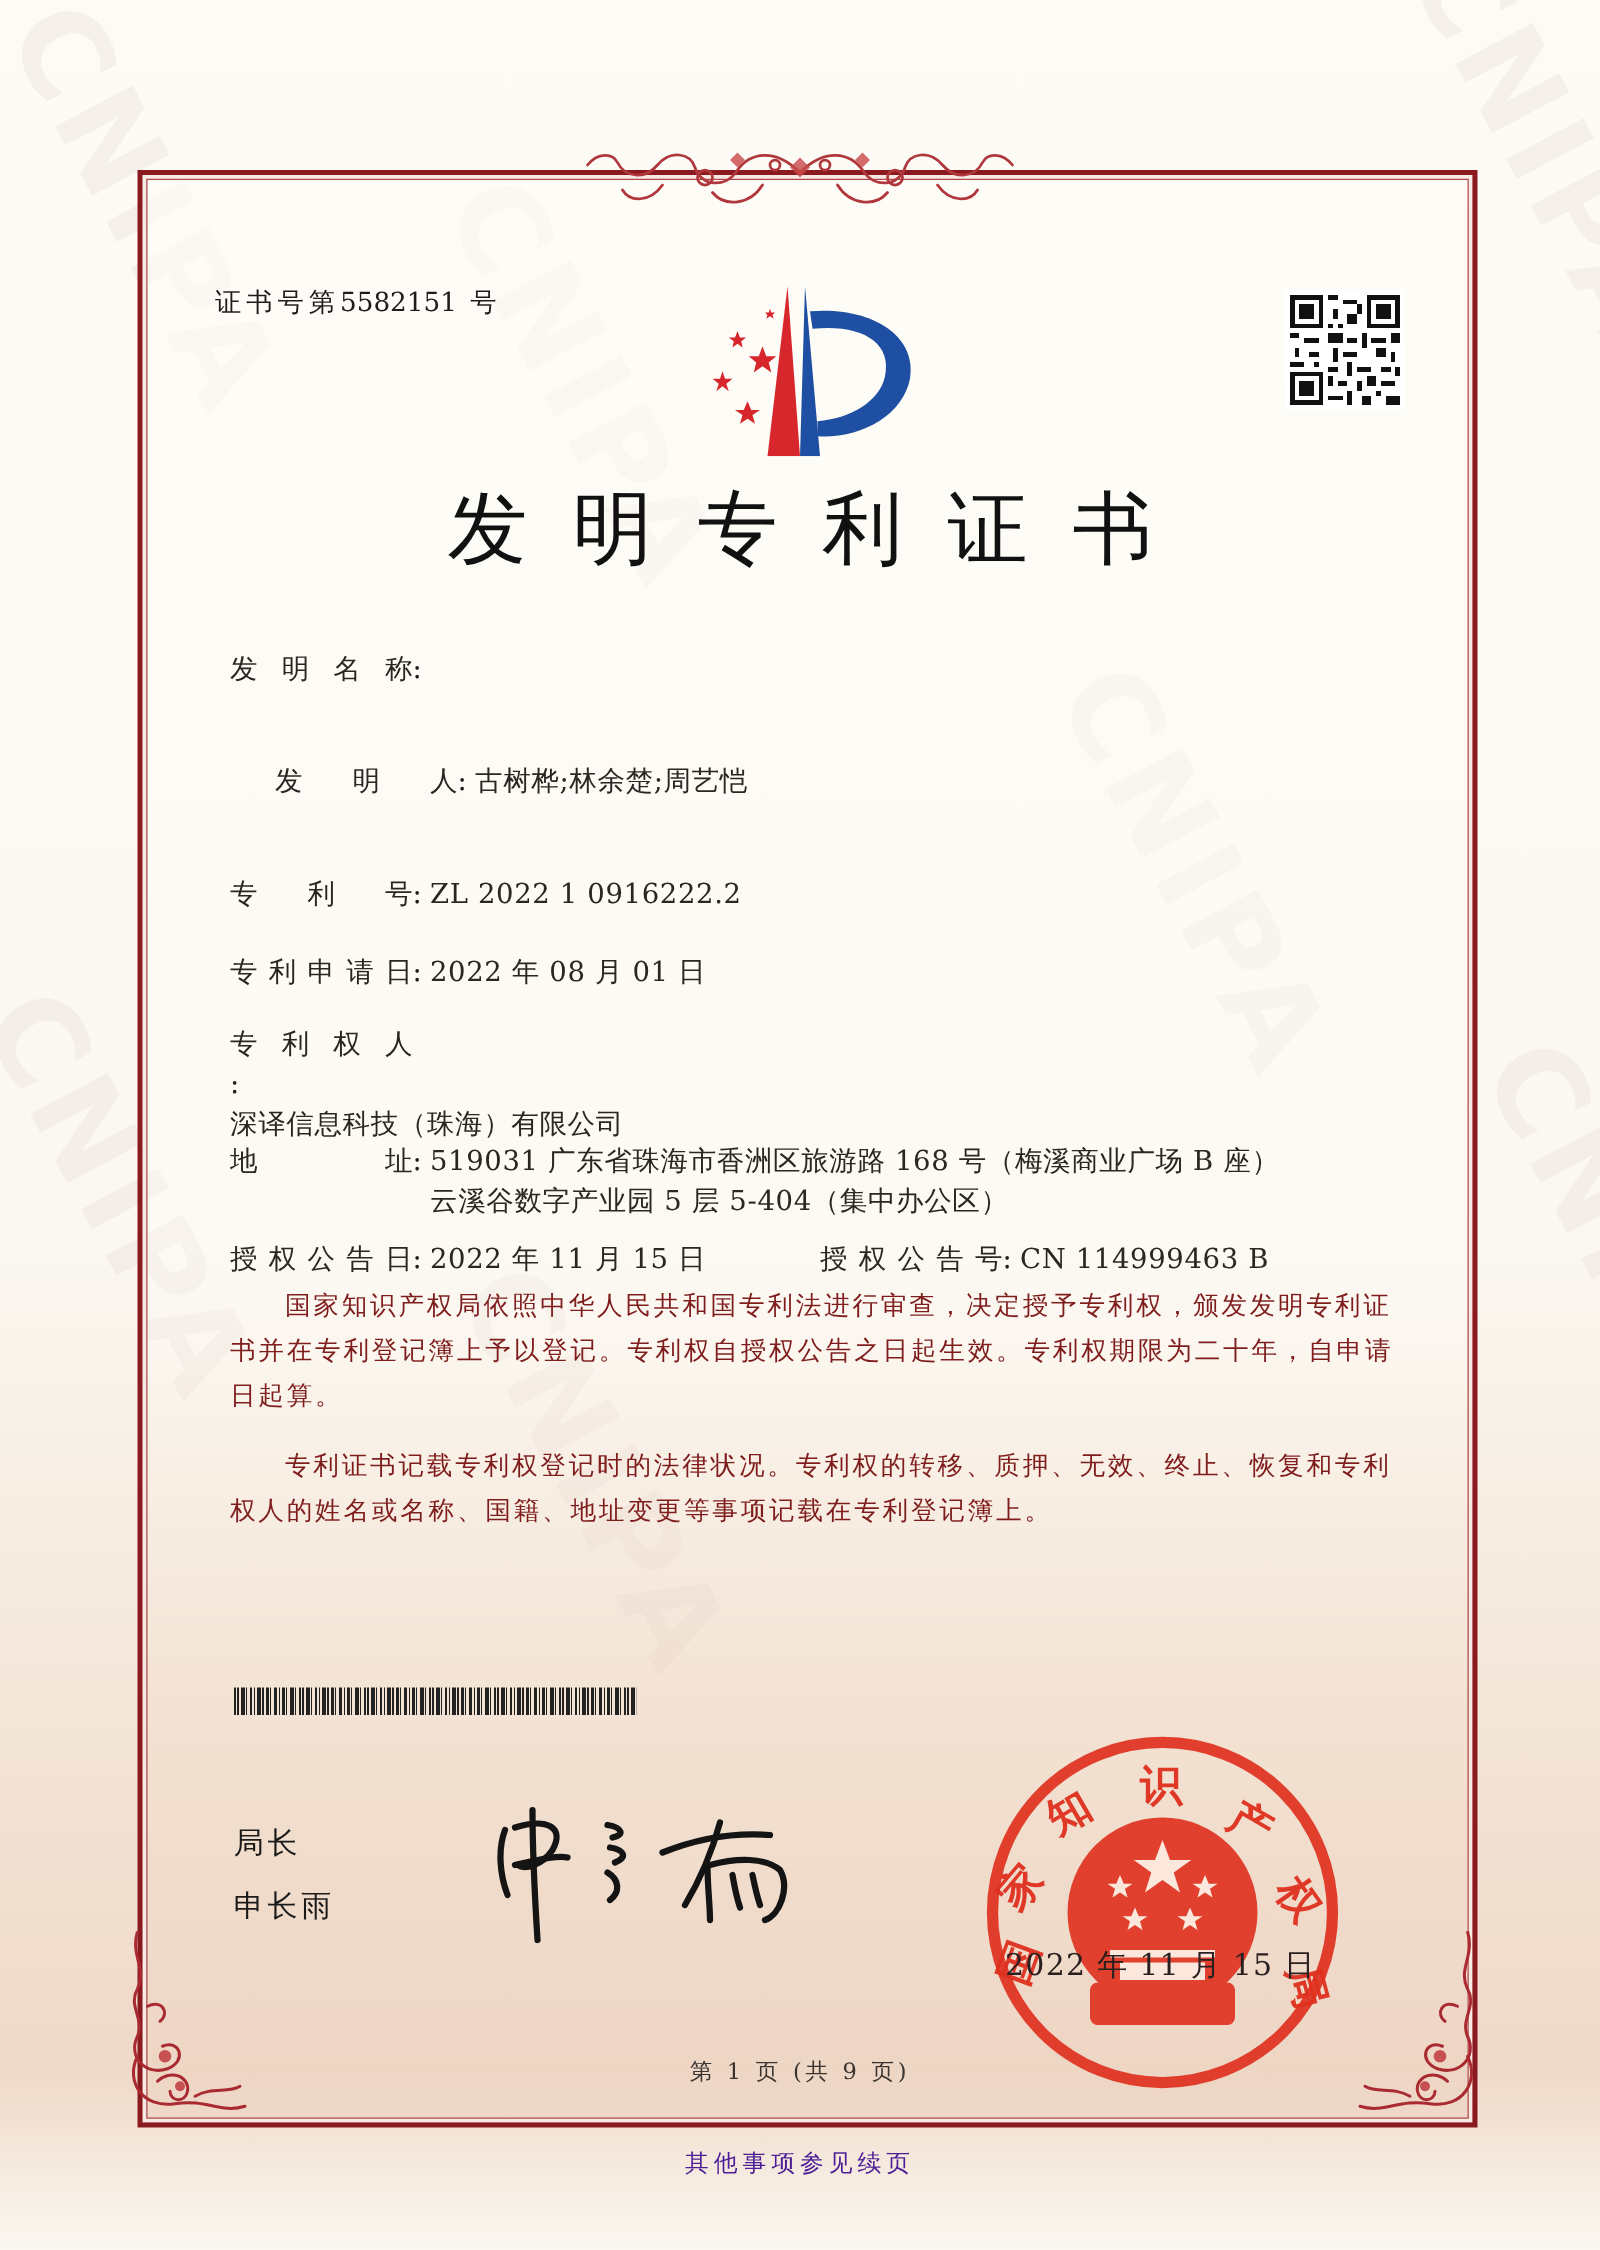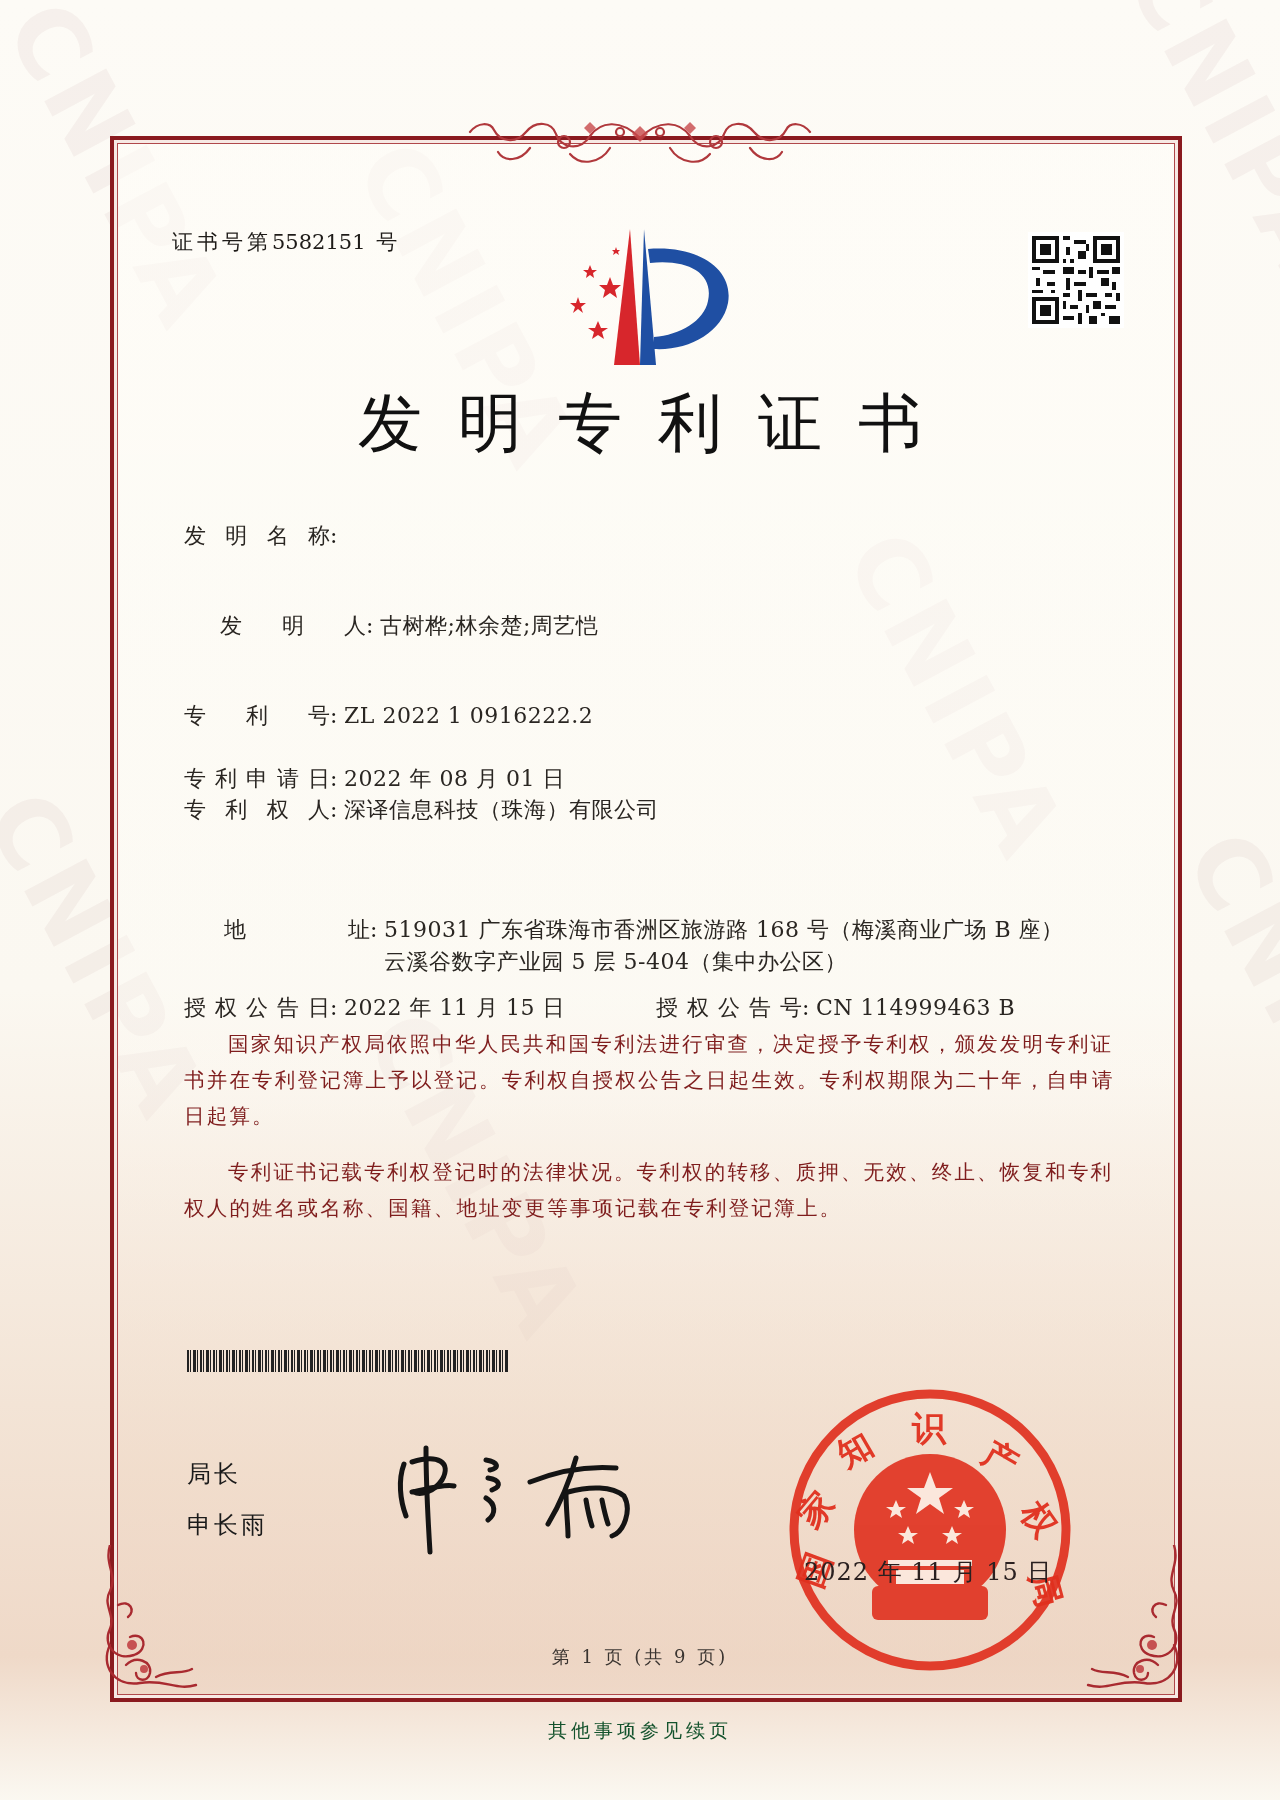--- a/index.html
+++ b/index.html
@@ -73,21 +73,21 @@
     .seal-date {
       position: absolute; left: 804px; top: 1556px; font-size: 24px; color: #2a2020;
       letter-spacing: 1px;
     }
     .page-num {
       position: absolute; left: 0; width: 1280px; top: 1645px; text-align: center;
       font-size: 18px; color: #3a3430; letter-spacing: 3px;
     }
     .continued {
       position: absolute; left: 0; width: 1280px; top: 1718px; text-align: center;
-      font-size: 19px; color: #14532d; letter-spacing: 4px;
+      font-size: 19px; color: #4c1d95; letter-spacing: 4px;
     }
   </style>
 </head>
 <body>
 
 <div class="page-bg"></div>
 
 <div class="watermark" style="left:-60px; top:110px;">CNIPA</div>
 <div class="watermark" style="left:290px; top:250px;">CNIPA</div>
 <div class="watermark" style="left:780px; top:640px;">CNIPA</div>
@@ -229,26 +229,26 @@
 <div class="field" style="top:700px;">
   <span class="label">专利号</span>
     <span class="colon">:</span>
   <span class="value">ZL 2022 1 0916222.2</span>
 </div>
 <div class="field" style="top:763px;">
   <span class="label">专利申请日</span>
     <span class="colon">:</span>
   <span class="value">2022 年 08 月 01 日</span>
 </div>
-<div class="field" style="top:794px;">
+<div class="field" style="top:820px;flex-direction:column;">
   <span class="label">专利权人</span>
     <span class="colon">:</span>
   <span class="value">深译信息科技（珠海）有限公司</span>
 </div>
-<div class="field addr" style="top:914px;margin-left:40px;">
+<div class="field addr" style="top:914px;">
   <span class="label">地址</span>
     <span class="colon">:</span>
   <span class="value">519031 广东省珠海市香洲区旅游路 168 号（梅溪商业广场 B 座）云溪谷数字产业园 5 层 5-404（集中办公区）</span>
 </div>
 
 <div class="field" style="top:992px;">
   <span class="label">授权公告日</span>
     <span class="colon">:</span>
   <span class="value">2022 年 11 月 15 日</span>
 </div>

